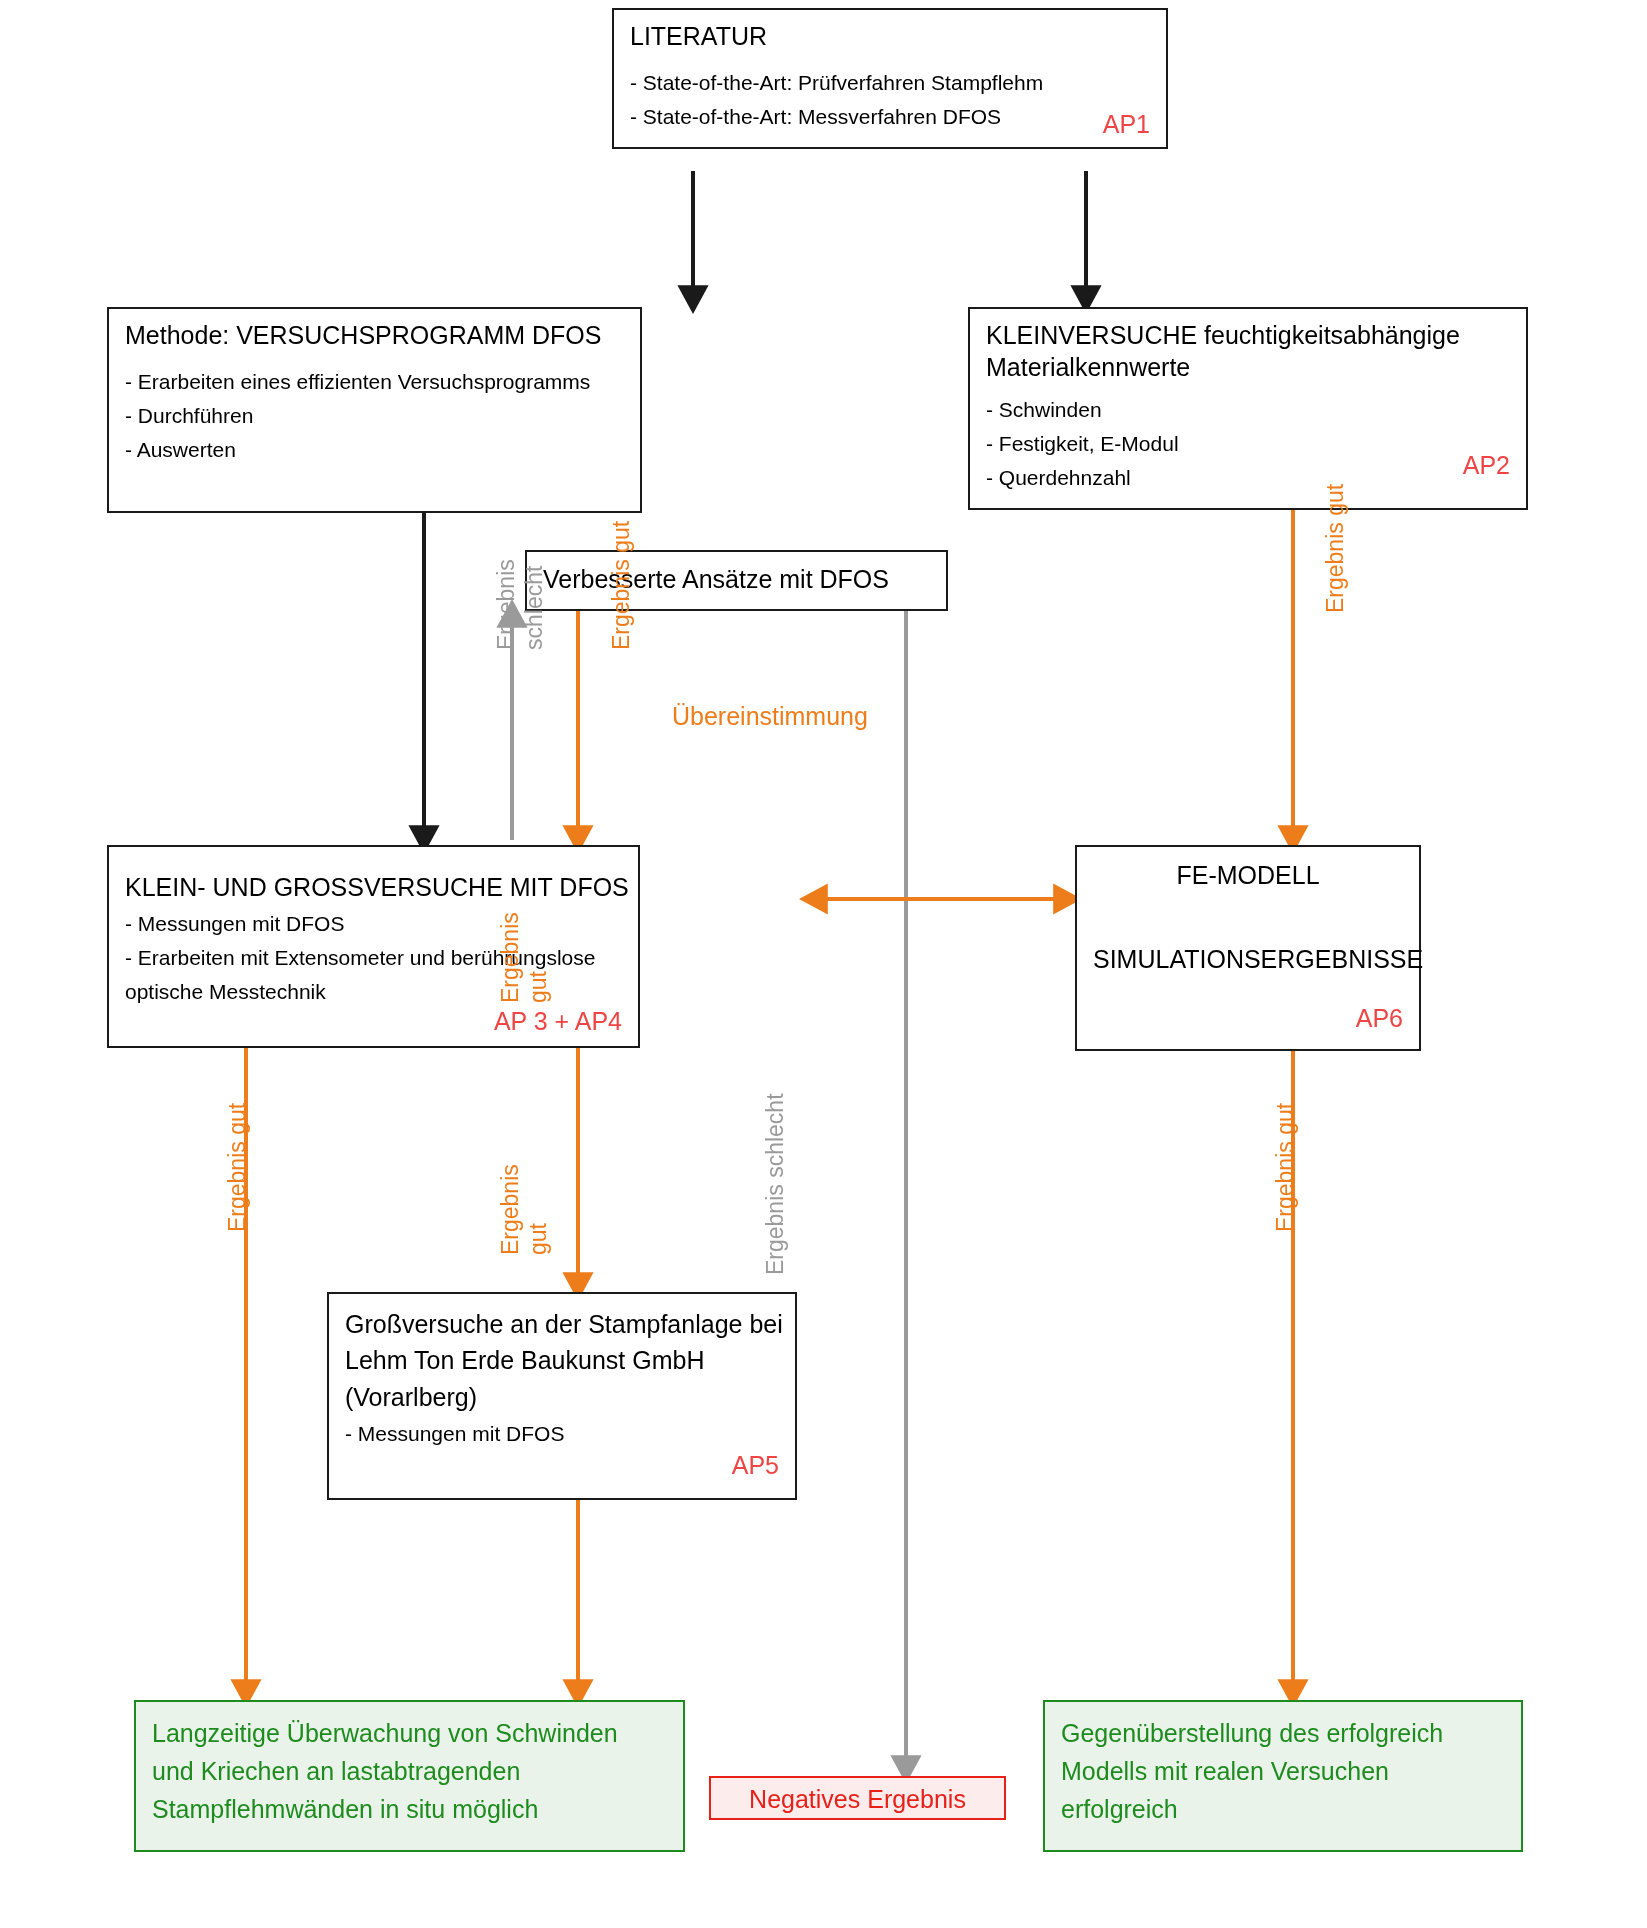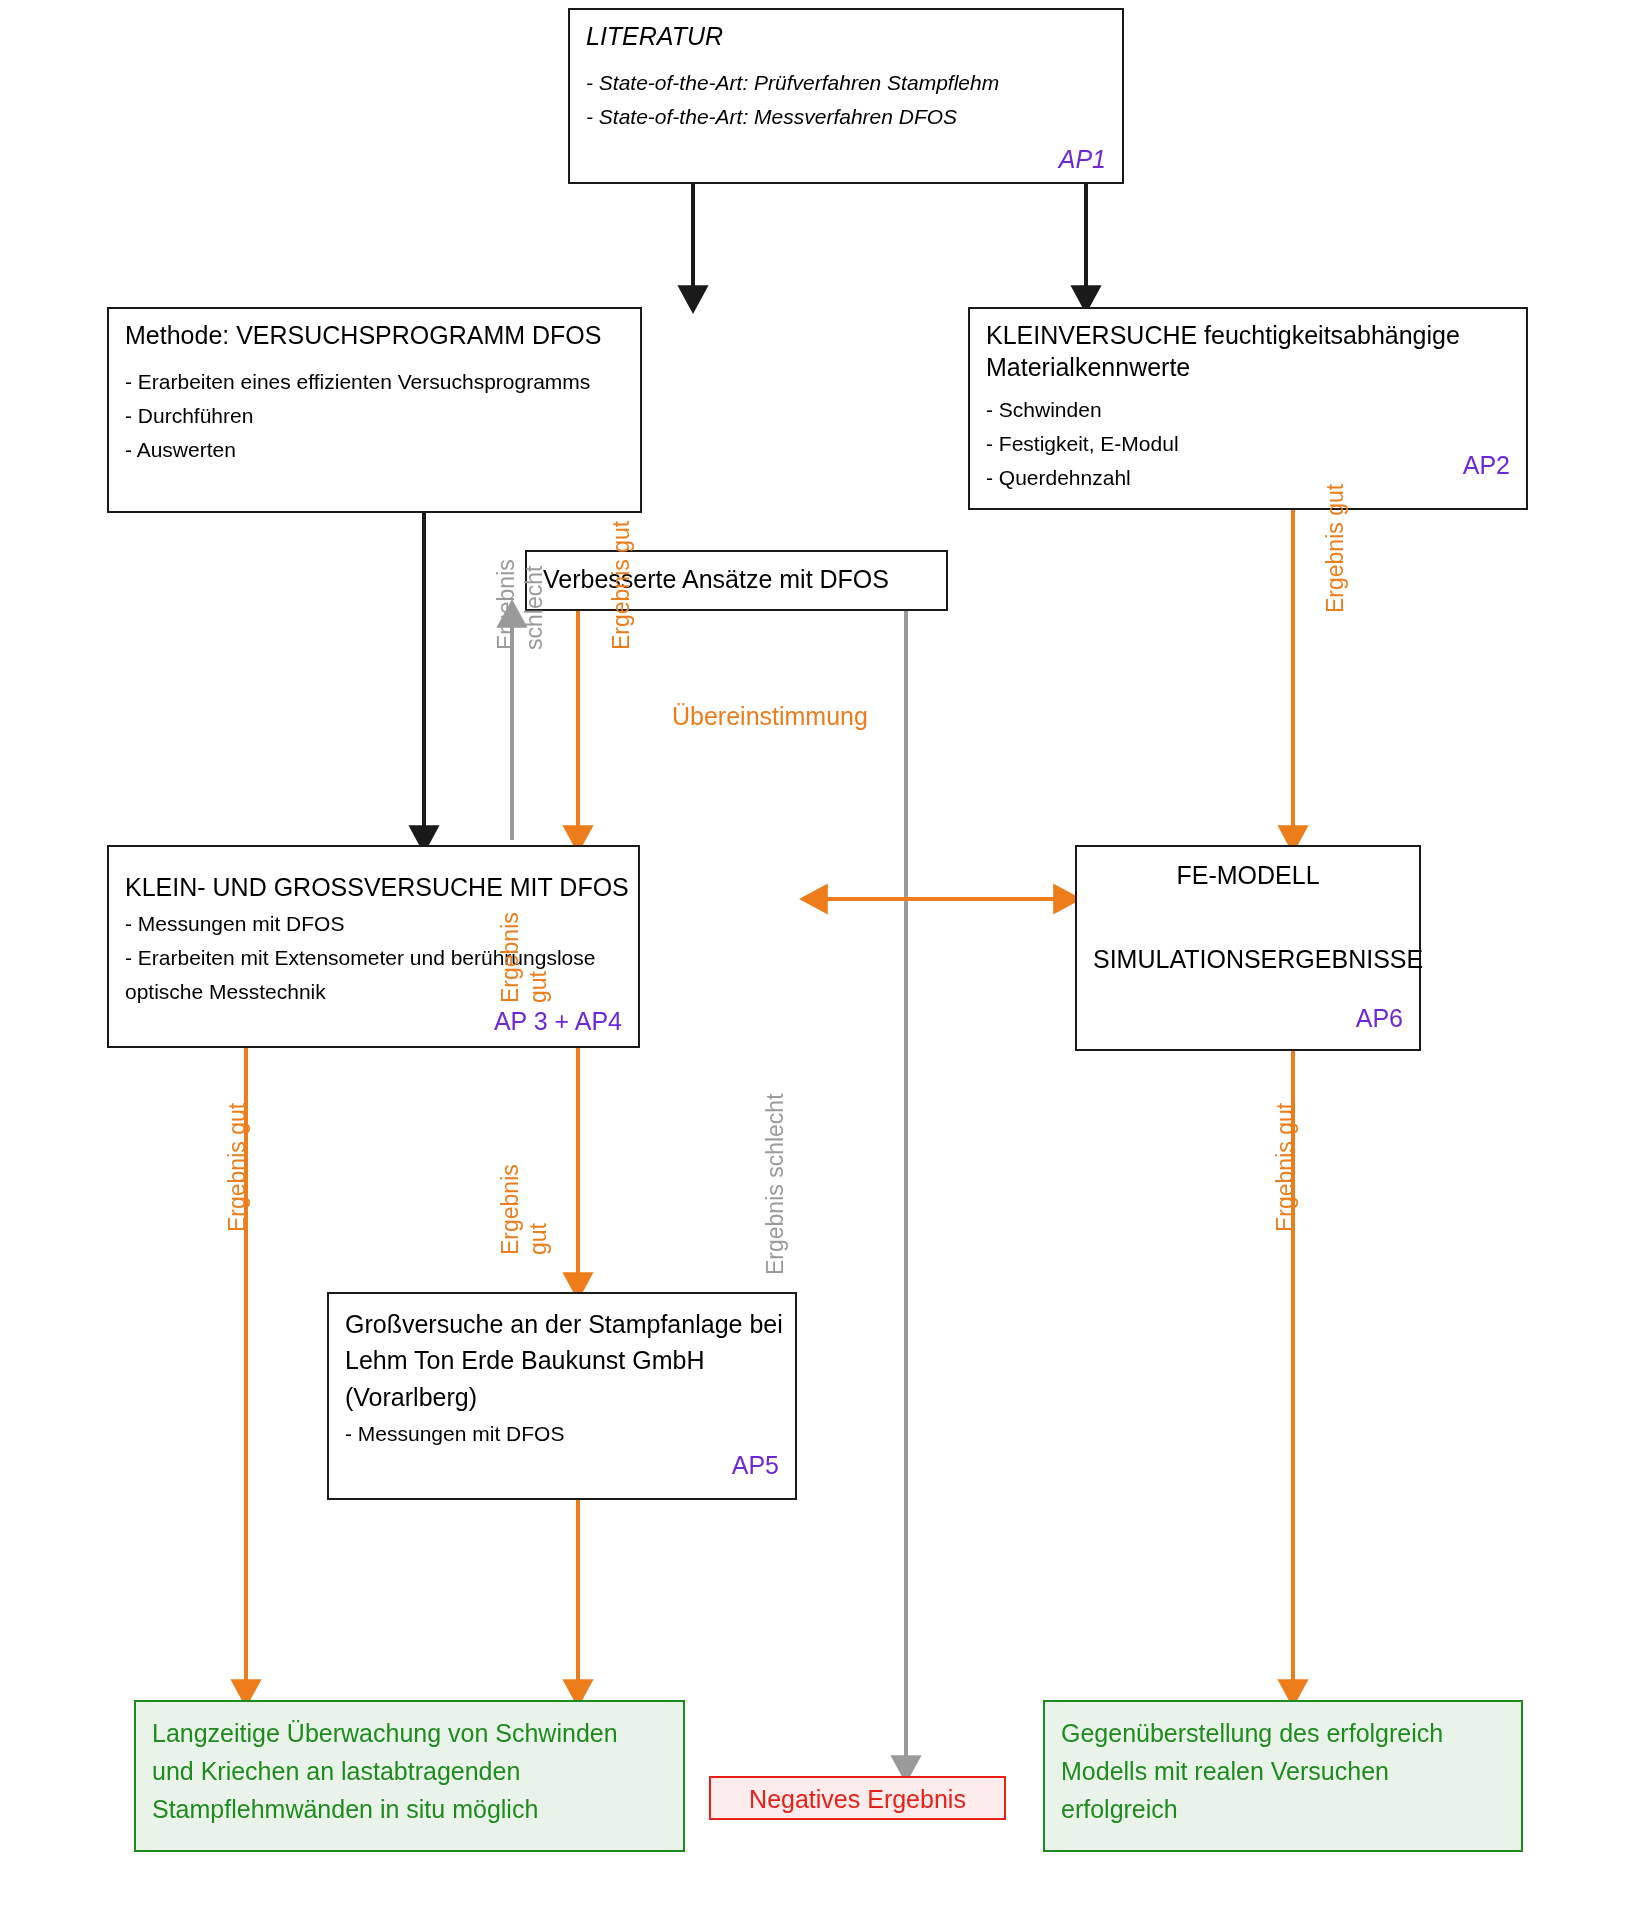--- a/index.html
+++ b/index.html
@@ -41,21 +41,21 @@
   .node .bullet {
     font-size: 21px;
     color: #000000;
     line-height: 1.62;
   }
   .node .ap {
     position: absolute;
     right: 16px;
     bottom: 8px;
     font-size: 25px;
-    color: #6d28d9;
+    color: #ef4444;
     white-space: nowrap;
   }
   .pad { padding: 10px 16px 6px 16px; }
 
   .node.green {
     border: 2px solid #1E8B1E;
     background: #E9F3E9;
   }
   .node.green .line {
     font-size: 25px;
@@ -128,21 +128,21 @@
 
     <path d="M 578 1048 L 578 1285" stroke="#ED7D1A" stroke-width="4" fill="none" marker-end="url(#ah-orange)"></path>
 
     <path d="M 246 1048 L 246 1692" stroke="#ED7D1A" stroke-width="4" fill="none" marker-end="url(#ah-orange)"></path>
 
     <path d="M 578 1500 L 578 1692" stroke="#ED7D1A" stroke-width="4" fill="none" marker-end="url(#ah-orange)"></path>
 
     <path d="M 1293 1051 L 1293 1692" stroke="#ED7D1A" stroke-width="4" fill="none" marker-end="url(#ah-orange)"></path>
   </svg>
 
-  <div class="node" style="left:568px; top:8px; width:556px; height:176px;font-style:italic;">
+  <div class="node" style="left:612px; top:8px; width:556px; height:141px;">
     <div class="pad">
       <div class="title">LITERATUR</div>
       <div class="bullets">
         <div class="bullet">- State-of-the-Art: Prüfverfahren Stampflehm</div>
         <div class="bullet">- State-of-the-Art: Messverfahren DFOS</div>
       </div>
     </div>
     <div class="ap">AP1</div>
   </div>
 

